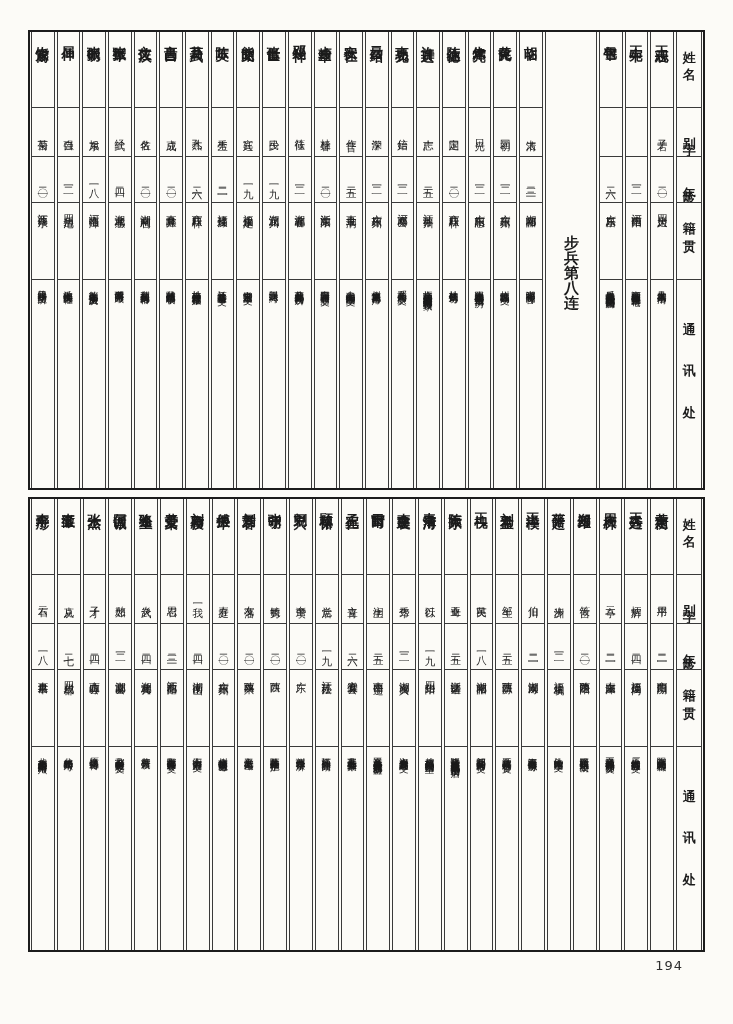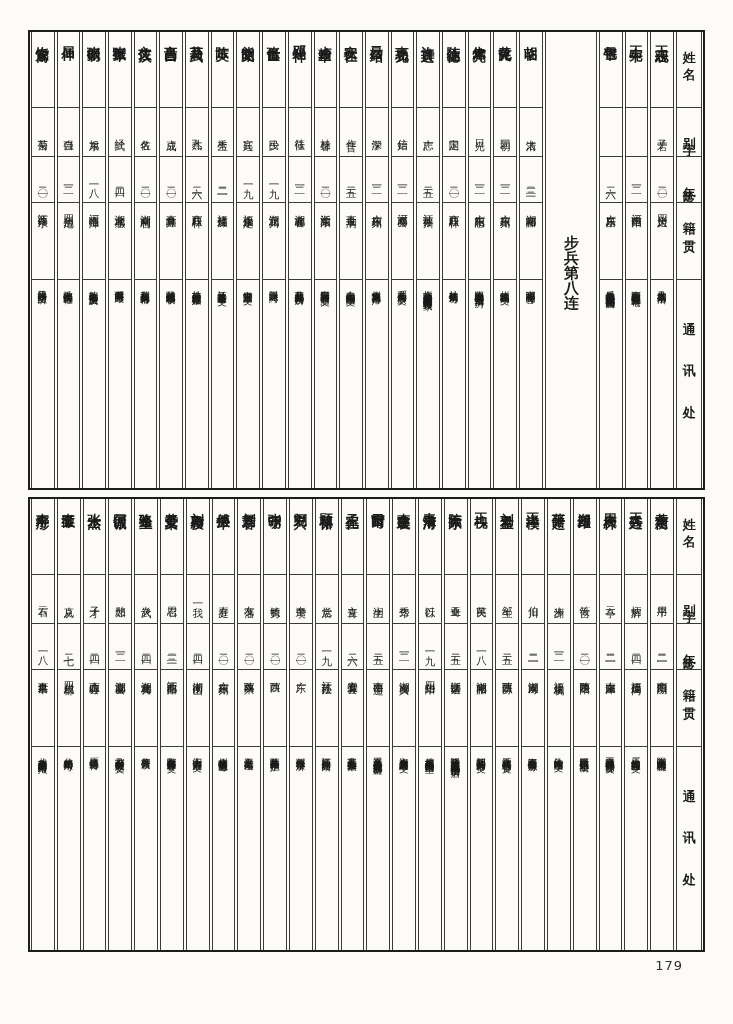--- a/index.html
+++ b/index.html
@@ -922,14 +922,14 @@
     <div class="cell r-origin">
             <div class="vt small">直隶昌平</div>
           </div>
     <div class="cell r-addr">
             <div class="vt addr">北京后门外李广桥东街路南十六号</div>
           </div>
   </div>
       </div>
 
   </div>
-  <div class="pagenum">179</div>
+  <div class="pagenum">194</div>
 </div>
 
 </body></html>

